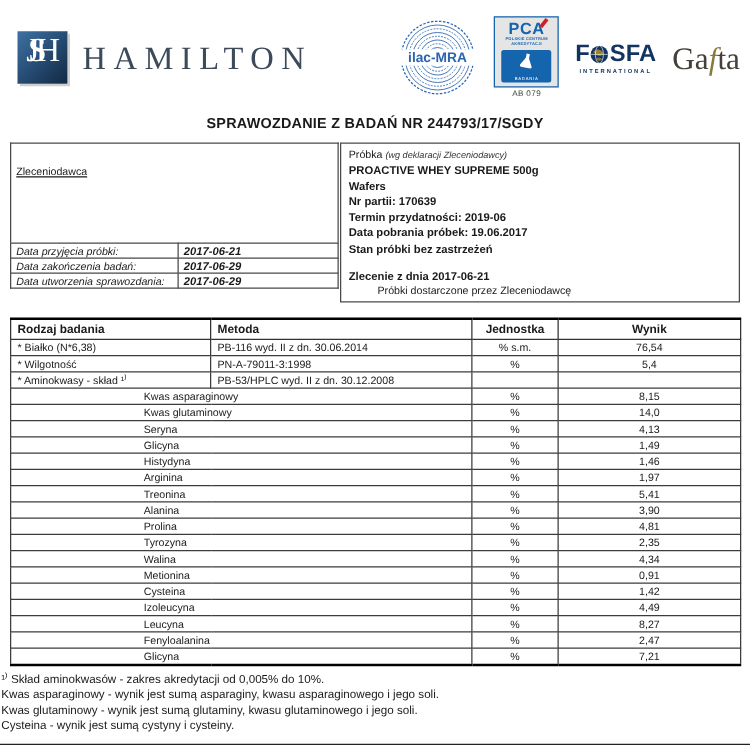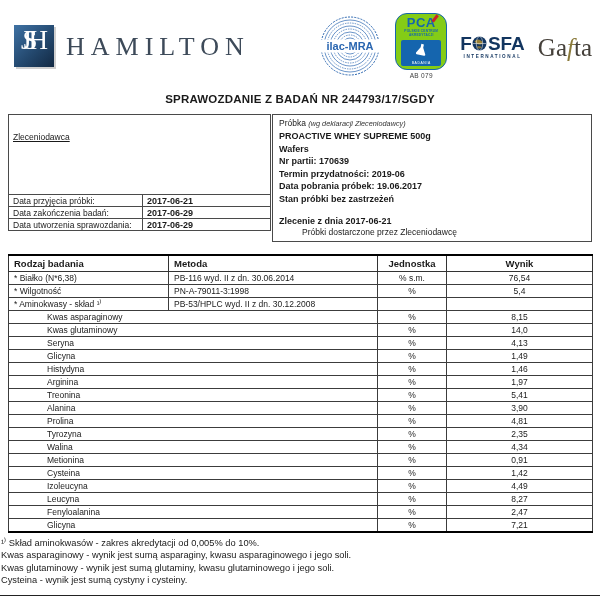--- a/index.html
+++ b/index.html
@@ -16,21 +16,21 @@
              font-family:"Liberation Serif", serif; color:#fff; }
   .jsh-box span { font-size:27px; letter-spacing:-9px; margin-left:-8px; font-weight:normal; }
   .brand-name { font-family:"Liberation Serif", serif; font-size:26px; letter-spacing:6px;
                 color:#3d4a59; margin-left:12px; margin-top:2px; }
   .logo-spacer { flex:1; }
   .stamps { display:flex; align-items:center; gap:13px; }
 
   .ilac-wrap { width:64px; height:62px; }
 
   .pca { width:52px; text-align:center; }
-  .pca-box { border:1.6px solid #1565ae; border-radius:12px; padding:2px 2px 3px; background:#84cc16; position:relative; }
+  .pca-box { border:1.6px solid #1565ae; border-radius:0; padding:2px 2px 3px; background:#e5e5e5; position:relative; }
   .pca-name { font-size:13px; font-weight:bold; color:#1565ae; letter-spacing:0.5px; line-height:13px; position:relative; }
   .pca-red { position:absolute; top:3px; right:7px; width:8px; height:2.6px; background:#cc2128; transform:rotate(-52deg); }
   .pca-sub { font-size:3.2px; color:#1565ae; font-weight:bold; letter-spacing:0.2px; line-height:3.8px; margin:1px 0 2px; }
   .pca-badge { background:#1565ae; border-radius:2px; margin:0 3px; padding:2px 0 1px; }
   .pca-badge-label { font-size:3.4px; color:#fff; letter-spacing:0.6px; margin-top:1px; }
   .pca-num { font-size:6.5px; color:#3c3c3c; margin-top:2px; letter-spacing:0.3px; }
 
   .fosfa { text-align:center; }
   .fosfa-name { display:flex; align-items:center; font-size:19px; font-weight:bold; color:#12355f; line-height:19px; }
   .fosfa-name .globe { margin:1px 0.5px 0; }
@@ -40,42 +40,42 @@
   .gafta .gafta-f { color:#8a7a3a; font-style:italic; }
 
   
   .report-title { text-align:center; font-size:11.5px; font-weight:bold; letter-spacing:0.2px;
                   margin-top:15px; }
 
   
   .info-row { display:flex; margin:9px 8px 0; font-size:8.5px; align-items:stretch; }
   .info-left { width:263px; flex:0 0 auto; display:flex; flex-direction:column; }
   .client-box { border:1px solid #4a4a4a; border-bottom:none; height:80px; padding:17px 4px;text-decoration:underline; }
-  .dates-table { width:100%; border-collapse:collapse; table-layout:fixed; }
+  .dates-table { width:100%; border-collapse:collapse; table-layout:fixed;font-style:italic; }
   .dates-table td { border:1px solid #4a4a4a; height:12px; padding:0 4px; font-size:8.5px; }
   .dates-table td.d-value { width:128px; font-weight:bold; font-size:9px; }
   .info-right { flex:1; border:1px solid #4a4a4a; border-left:1px solid #4a4a4a; margin-left:1px;
                 padding:2px 6px 3px; }
   .sample-head { font-size:8.5px; line-height:12px; }
   .sample-head .note { font-style:italic; font-size:7.3px; color:#333;text-align:right; }
   .sample-line { font-weight:bold; font-size:9px; line-height:12.6px; }
   .sample-order { font-weight:bold; font-size:9px; line-height:12px; margin-top:9px; }
   .sample-delivery { font-size:8.5px; line-height:11px;padding-left:23px; }
 
   
   .results-table { border-collapse:collapse; table-layout:fixed; width:584px; margin:12px 8px 0; }
   .results-table col.co1 { width:160px; } .results-table col.co2 { width:209px; }
   .results-table col.co3 { width:69px; }  .results-table col.co4 { width:146px; }
   .results-table th { border:1px solid #333; border-top:2px solid #000; font-size:9.5px;
                       height:17px; padding:0 5px; text-align:left; }
   .results-table th.center { text-align:center; }
   .results-table td { border:1px solid #3c3c3c; font-size:8.5px; line-height:10px;
                       padding:1px 5px; height:12px; white-space:nowrap; overflow:hidden; }
   .results-table tr:last-child td { border-bottom:2px solid #000; }
-  td.c-name.indent { padding-left:38px; }
+  td.c-name.indent { padding-left:106px; }
   td.c-unit, td.c-result { text-align:center; }
 
   
   .footnotes { margin:4px 8px 0 1px; }
   .footnote-line { font-size:9.3px; line-height:12.4px; color:#1a1a1a; }
   .end-rule { border-top:1px solid #222; margin:8px 0 0; }
   .end-label { text-align:center; font-size:8.5px; font-weight:bold; letter-spacing:0.3px; margin-top:3px; }
 </style>
 </head>
 <body>

